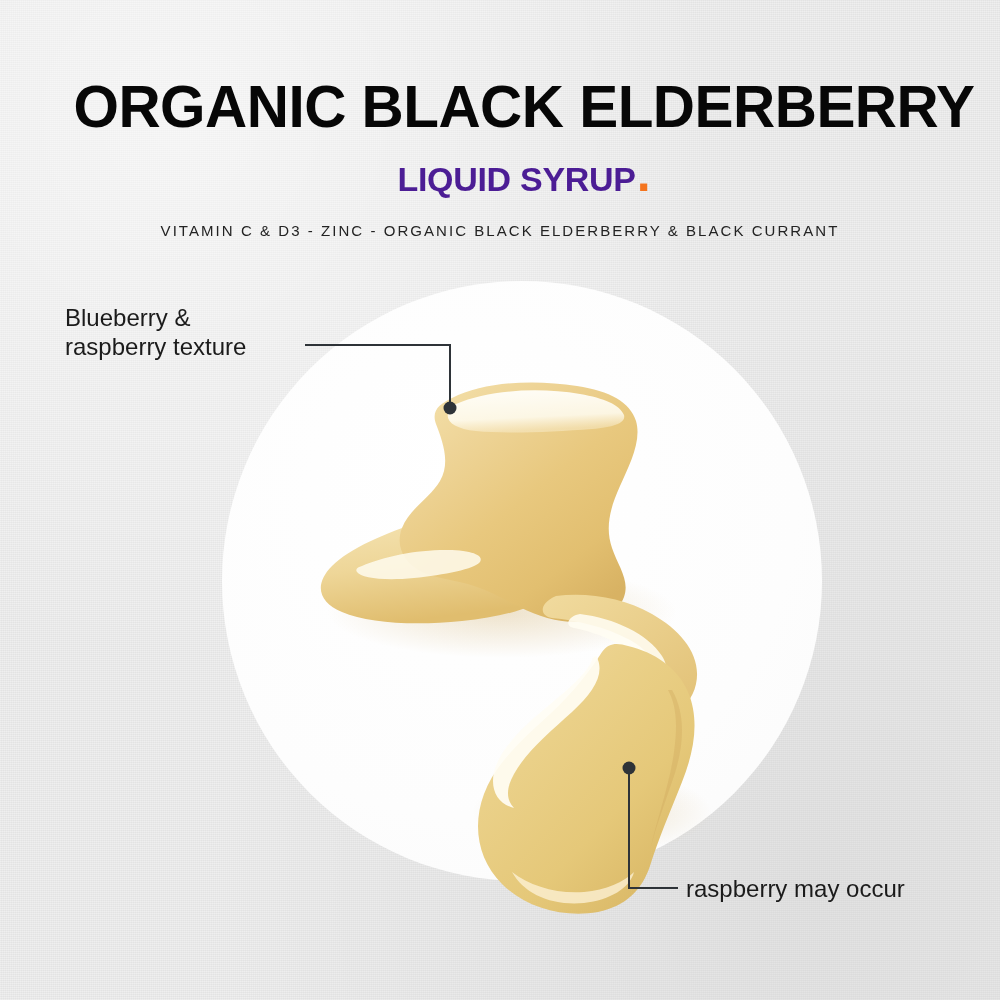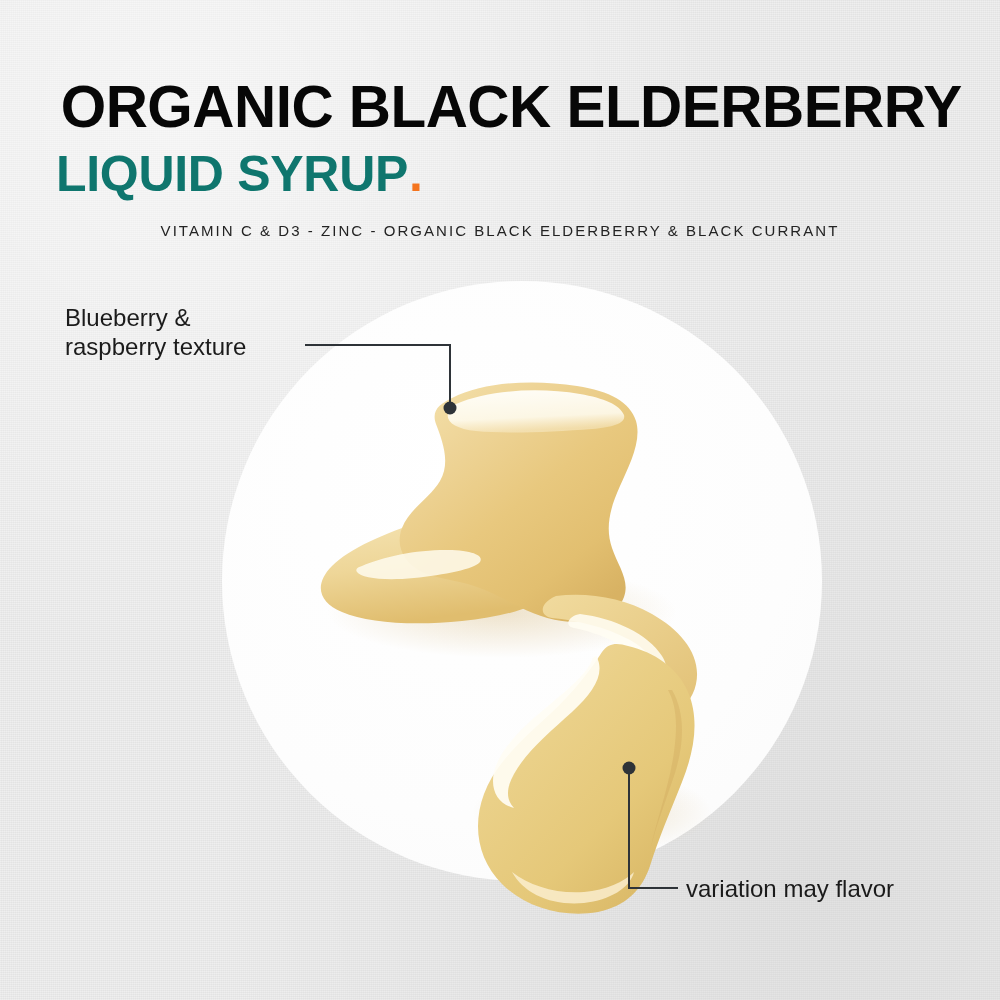--- a/index.html
+++ b/index.html
@@ -28,23 +28,24 @@
       radial-gradient(circle at 18% 12%, rgba(255,255,255,0.55) 0%, rgba(255,255,255,0) 45%),
       radial-gradient(circle at 82% 88%, rgba(200,200,200,0.35) 0%, rgba(200,200,200,0) 50%),
       repeating-linear-gradient(0deg, rgba(255,255,255,0.22) 0px, rgba(255,255,255,0.22) 1px, rgba(0,0,0,0.012) 1px, rgba(0,0,0,0.012) 2px),
       repeating-linear-gradient(90deg, rgba(255,255,255,0.18) 0px, rgba(255,255,255,0.18) 1px, rgba(0,0,0,0.010) 1px, rgba(0,0,0,0.010) 2px);
     pointer-events: none;
   }
 
   
   .header {
     position: absolute;
-    left: 12px;
+    left: 4px;
     right: 0;
     top: 78px;
+    text-align: center;
     padding-left: 44px;
   }
 
   .headline-main {
     display: block;
     font-size: 59px;
     line-height: 1.0;
     font-weight: 900;
     letter-spacing: -0.5px;
     color: #070707;
@@ -52,25 +53,25 @@
     white-space: nowrap;
   }
 
   .headline-sub-wrap {
     display: block;
     margin-top: 8px;
     white-space: nowrap;
   }
 
   .headline-sub {
-    font-size: 50px;
+    font-size: 34px;
     line-height: 1.0;
     font-weight: 900;
     letter-spacing: -0.3px;
-    color: #0f766e;
+    color: #4c1d95;
   }
 
   .headline-dot {
     font-size: 50px;
     font-weight: 900;
     color: #f4741e;
     margin-left: 1px;
   }
 
   .subtitle {
@@ -312,17 +313,17 @@
       <circle cx="597" cy="768" r="6.5" fill="#2e3338"></circle>
       <polyline points="597,771 597,888 646,888" fill="none" stroke="#2e3338" stroke-width="2"></polyline>
     </svg>
 
     <div class="callout-text callout-left">
       <div>Blueberry &amp;</div>
       <div>raspberry texture</div>
     </div>
 
     <div class="callout-text callout-bottom">
-      <div>variation may flavor</div>
+      <div>raspberry may occur</div>
     </div>
 
   </div>
 </div>
 
 </body></html>

